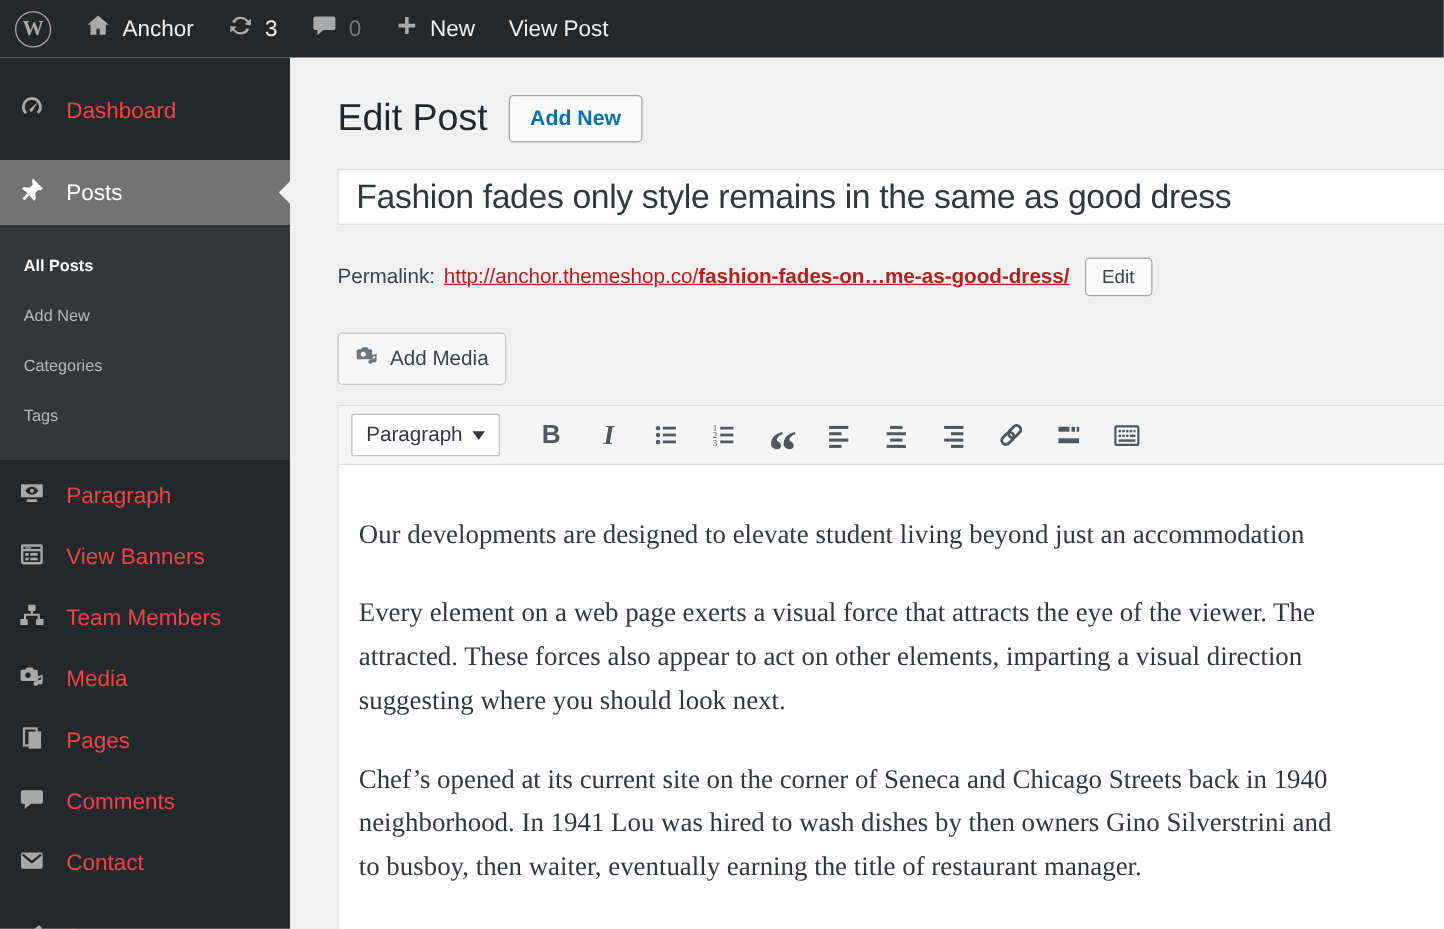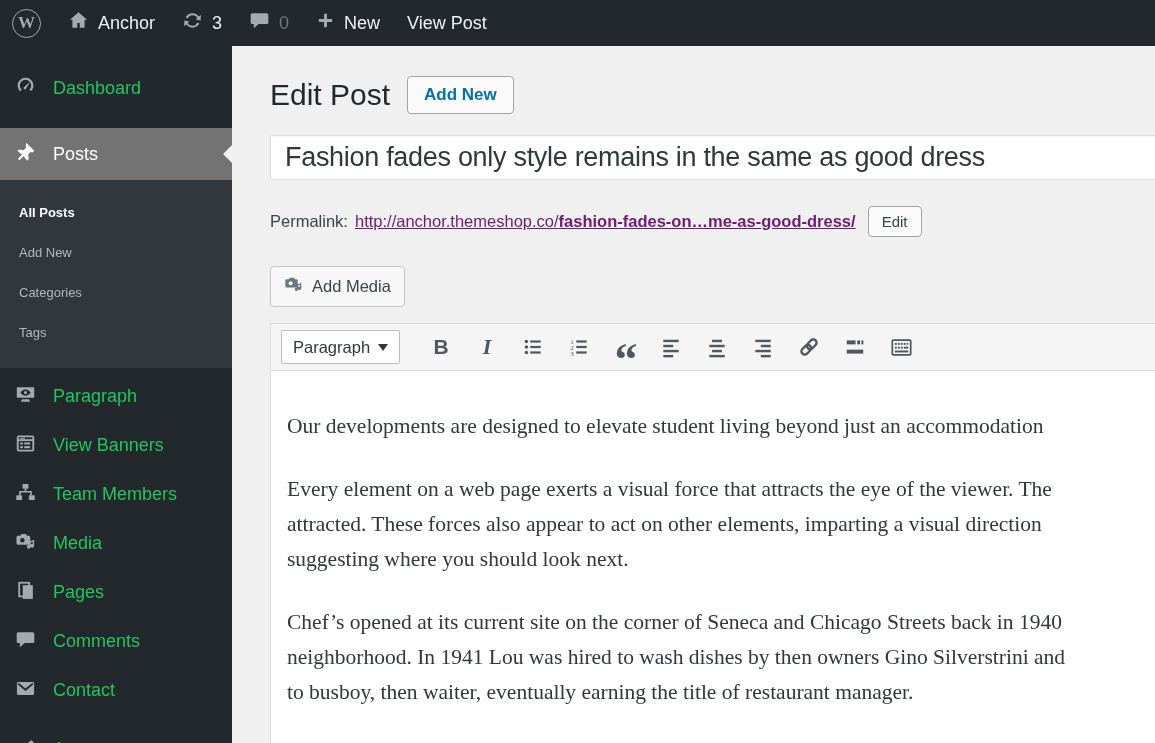--- a/index.html
+++ b/index.html
@@ -7,41 +7,41 @@
 
   
   .adminbar { position:absolute; left:0; top:0; width:100%; height:46px; background:#23282d; display:flex; align-items:center; padding-left:12px; z-index:50; }
   .ab-item { display:flex; align-items:center; gap:9px; color:#f0f0f1; font-size:18px; margin-right:27px; cursor:pointer; }
   .ab-item svg { color:#a7aaad; }
   .wplogo { width:29px; height:29px; border:1.6px solid #a7aaad; border-radius:50%; display:flex; align-items:center; justify-content:center; color:#a7aaad; font-family:"Liberation Serif", serif; font-size:17px; font-weight:700; margin-right:27px; cursor:pointer; }
   .ab-count-muted { color:#72777c; }
 
   
   .sidebar { position:absolute; left:0; top:46px; bottom:0; width:232px; background:#23282d; z-index:40; }
-  .menu-item { height:49px; display:flex; align-items:center; padding-left:15px; gap:17px; color:#22c55e; font-size:18px; cursor:pointer; position:relative; }
+  .menu-item { height:49px; display:flex; align-items:center; padding-left:15px; gap:17px; color:#ef4444; font-size:18px; cursor:pointer; position:relative; }
   .menu-item svg { color:#a7aaad; flex:0 0 auto; }
   .mi-dashboard { margin-top:18px; height:48px; }
   .mi-posts { margin-top:16px; height:52px; background:#737373; color:#fff; }
   .mi-posts svg { color:#fff; }
   .mi-posts::after { content:""; position:absolute; right:0; top:50%; margin-top:-9px; border:9px solid transparent; border-right-color:#f0f0f1; border-left-width:0; }
   .submenu { background:#32373c; padding:13px 0 15px; }
   .submenu-item { height:40px; line-height:40px; padding-left:19px; font-size:13px; color:#b4b9be; cursor:pointer; }
   .submenu-item.current { color:#fff; font-weight:700; }
   .menu-gap { height:4px; }
   .menu-spacer { height:10px; }
 
   
   .content { position:absolute; left:232px; top:46px; right:0; bottom:0; background:#f0f0f1; padding-left:38px; }
   .head-row { margin-top:30px; display:flex; align-items:center; gap:17px; }
   .page-title { font-size:30px; font-weight:400; color:#23282d; line-height:1.15; }
   .btn { font-family:"Liberation Sans", sans-serif; cursor:pointer; background:#fafafa; border:1px solid #a0a5aa; border-radius:4px; }
   .add-new-btn { font-size:17px; font-weight:700; color:#0073aa; padding:8px 16px; }
   .title-input { margin-top:21px; display:block; width:1010px; height:45px; border:1px solid #ddd; background:#fff; padding:0 14px; font-size:27px; letter-spacing:-0.3px; color:#32373c; font-family:"Liberation Sans", sans-serif; box-shadow:inset 0 1px 2px rgba(0,0,0,.05); }
   .permalink-row { margin-top:26px; display:flex; align-items:center; font-size:16.5px; color:#3c434a; }
-  .permalink-row a { color:#701a75; margin-left:7px; text-decoration:underline; cursor:pointer; }
+  .permalink-row a { color:#b91c1c; margin-left:7px; text-decoration:underline; cursor:pointer; }
   .permalink-row a .slug { font-weight:700; }
   .edit-btn { margin-left:12px; font-size:15px; color:#3c434a; padding:6px 13px; }
   .add-media-btn { margin-top:29px; display:inline-flex; align-items:center; gap:9px; font-size:16.5px; color:#3c434a; padding:8px 13px; background:#f7f7f7; border:1px solid #c3c4c7; }
   .add-media-btn svg { color:#6c7781; }
 
   
   .editor { margin-top:16px; width:1010px; background:#fff; border:1px solid #dcdcde; border-right:none; }
   .mce-toolbar { background:#f5f5f5; border-bottom:1px solid #dedede; padding:6px 10px; display:flex; align-items:center; }
   .format-select { width:119px; height:34px; background:#fff; border:1px solid #b9bfc4; border-radius:2px; display:flex; align-items:center; justify-content:space-between; padding:0 11px; font-size:16.5px; color:#32373c; margin-right:21px; cursor:pointer; }
   .caret-down { width:0; height:0; border-left:5.5px solid transparent; border-right:5.5px solid transparent; border-top:7px solid #32373c; }

